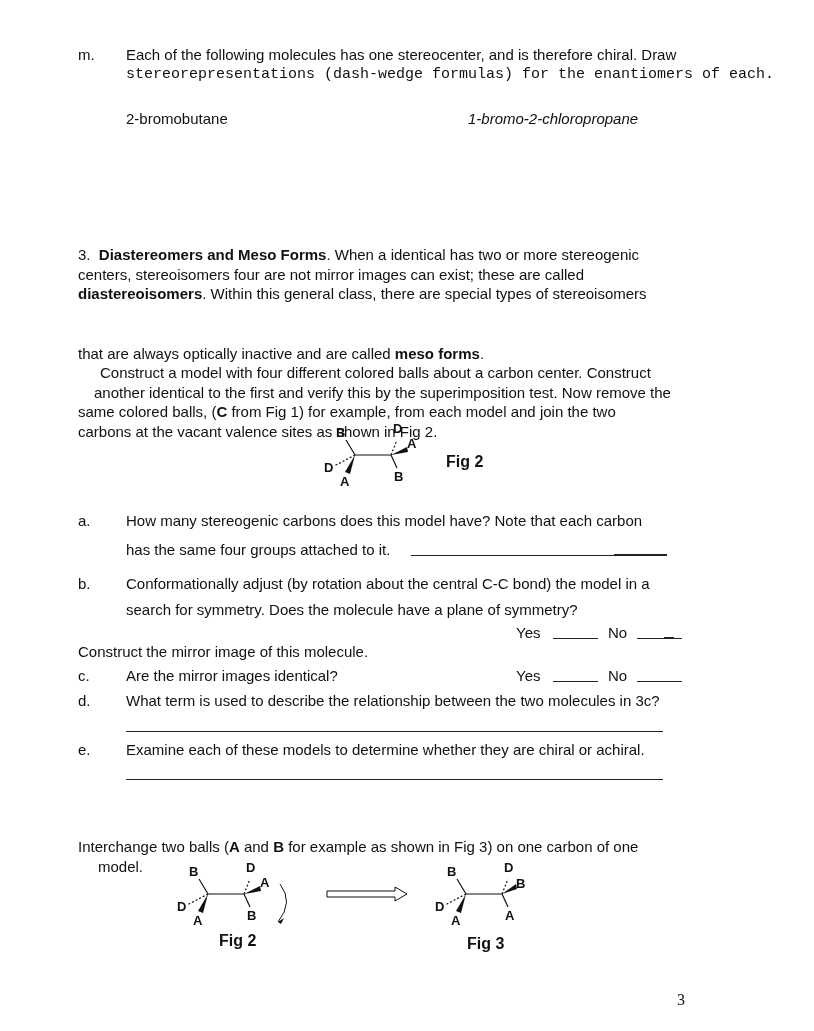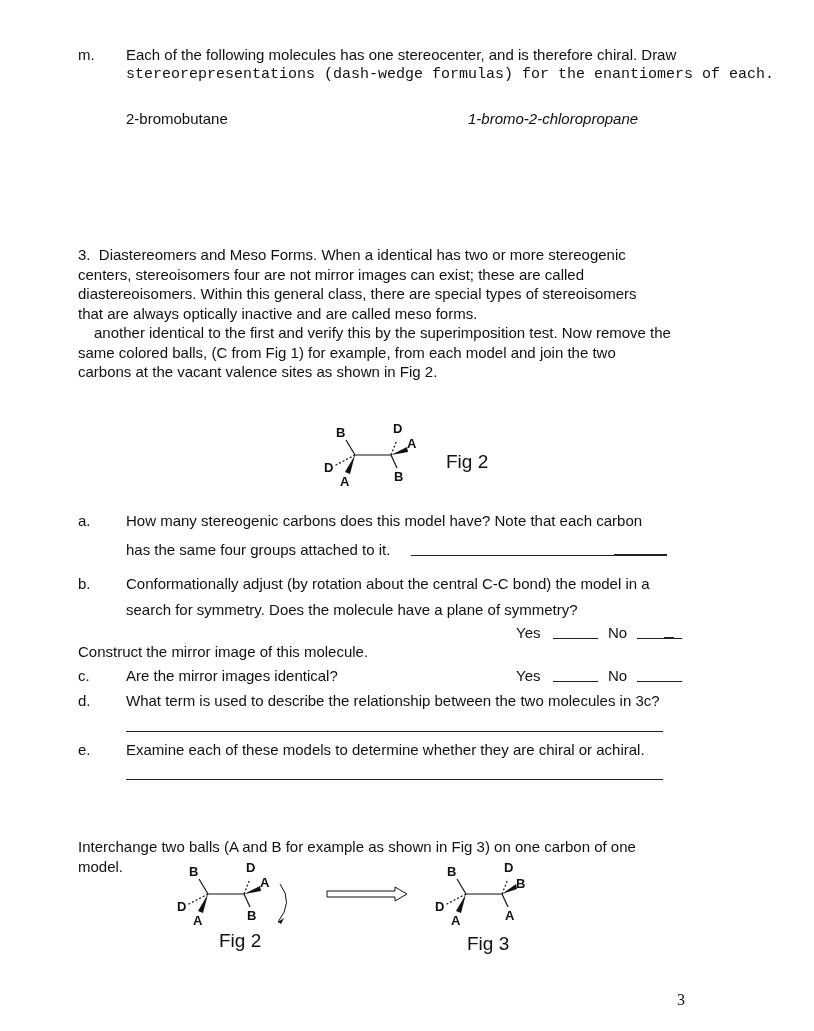--- a/index.html
+++ b/index.html
@@ -1,41 +1,42 @@
 <!DOCTYPE html>
 <html><head>
 <meta charset="utf-8">
 <style>
   html, body { margin:0; padding:0; background:#ffffff; }
   body { width:814px; height:1031px; position:relative; overflow:hidden;
          font-family:"Liberation Sans", sans-serif; color:#111; font-size:15px; }
   .abs { position:absolute; white-space:nowrap; line-height:19px; }
   .lbl { position:absolute; left:78px; }
   .txt { position:absolute; left:126px; }
-  b { font-weight:normal; }
+  b { font-weight:bold; }
   .line { position:absolute; height:0; border-top:1px solid #222; }
   .para { position:absolute; left:78px; width:640px; line-height:19.5px; }
   svg text { font-family:"Liberation Sans", sans-serif; font-weight:bold; font-size:13px; fill:#111; }
-  .figlbl { position:absolute; font-size:19px; }
+  .figlbl { position:absolute; font-size:16px;font-weight:bold; }
   .pagenum { position:absolute; left:677px; top:991px; font-family:"Liberation Serif", serif; font-size:16px; }
 </style>
 </head>
 <body>
 
 <span class="abs lbl" style="top:45px;">m.</span>
 <span class="abs txt" style="top:45px;">Each of the following molecules has one stereocenter, and is therefore chiral.  Draw</span>
 <span class="abs txt" style="top:65px;font-family:Liberation Mono, monospace;">stereorepresentations (dash-wedge formulas) for the enantiomers of each.</span>
 <span class="abs" style="left:126px; top:109px;">2-bromobutane</span>
 <span class="abs" style="left:468px; top:109px;font-style:italic;">1-bromo-2-chloropropane</span>
 
 <div class="para" style="top:245px;">
   <div style="white-space:nowrap;"><span>3.</span>&nbsp;&nbsp;<b>Diastereomers and Meso Forms</b><span>.  When a identical has two or more stereogenic</span></div>
   <div style="white-space:nowrap;"><span>centers, stereoisomers four are not mirror images can exist; these are called</span></div>
   <div style="white-space:nowrap;"><b>diastereoisomers</b><span>.  Within this general class, there are special types of stereoisomers</span></div>
-  <div style="white-space:nowrap;"><span>that are always optically inactive and are called </span><b>meso forms</b><span>.</span></div>
+  <div style="white-space:nowrap;margin-top:40px;"><span>that are always optically inactive and are called </span><b>meso forms</b><span>.</span></div>
+  <div style="white-space:nowrap; padding-left:22px;"><span>Construct a model with four different colored balls about a carbon center.  Construct</span></div>
   <div style="white-space:nowrap;margin-left:16px;"><span>another identical to the first and verify this by the superimposition test.  Now remove the</span></div>
   <div style="white-space:nowrap;"><span>same colored balls, (</span><b>C</b><span> from Fig 1) for example, from each model and join the two</span></div>
   <div style="white-space:nowrap;"><span>carbons at the vacant valence sites as shown in Fig 2.</span></div>
 </div>
 
 <svg style="position:absolute; left:315px; top:418px;" width="120" height="72">
   <line x1="40" y1="37" x2="76" y2="37" stroke="#111" stroke-width="1.2"></line>
   <line x1="40" y1="37" x2="31" y2="22" stroke="#111" stroke-width="1.2"></line>
   <line x1="40" y1="37" x2="19" y2="48" stroke="#111" stroke-width="1.2" stroke-dasharray="2,2"></line>
   <polygon points="40,37 30,54 35,56" fill="#111"></polygon>
@@ -78,21 +79,21 @@
 <span class="abs lbl" style="top:691px;">d.</span>
 <span class="abs txt" style="top:691px;">What term is used to describe the relationship between the two molecules in 3c?</span>
 <div class="line" style="left:126px; top:731px; width:537px;"></div>
 
 <span class="abs lbl" style="top:740px;">e.</span>
 <span class="abs txt" style="top:740px;">Examine each of these models to determine whether they are chiral or achiral.</span>
 <div class="line" style="left:126px; top:779px; width:537px;"></div>
 
 <div class="para" style="top:837px;">
   <div style="white-space:nowrap;"><span>Interchange two balls (</span><b>A</b><span> and </span><b>B</b><span> for example as shown in Fig 3) on one carbon of one</span></div>
-  <div style="white-space:nowrap;"><span>model.</span></div>
+  <div style="white-space:nowrap;margin-left:20px;"><span>model.</span></div>
 </div>
 
 <svg style="position:absolute; left:168px; top:858px;" width="130" height="72">
   <line x1="40" y1="36" x2="76" y2="36" stroke="#111" stroke-width="1.2"></line>
   <line x1="40" y1="36" x2="31" y2="21" stroke="#111" stroke-width="1.2"></line>
   <line x1="40" y1="36" x2="19" y2="47" stroke="#111" stroke-width="1.2" stroke-dasharray="2,2"></line>
   <polygon points="40,36 30,53 35,55" fill="#111"></polygon>
   <line x1="76" y1="36" x2="82" y2="21" stroke="#111" stroke-width="1.2" stroke-dasharray="2,2"></line>
   <polygon points="76,36 92,28 93,33" fill="#111"></polygon>
   <line x1="76" y1="36" x2="82" y2="49" stroke="#111" stroke-width="1.2"></line>

